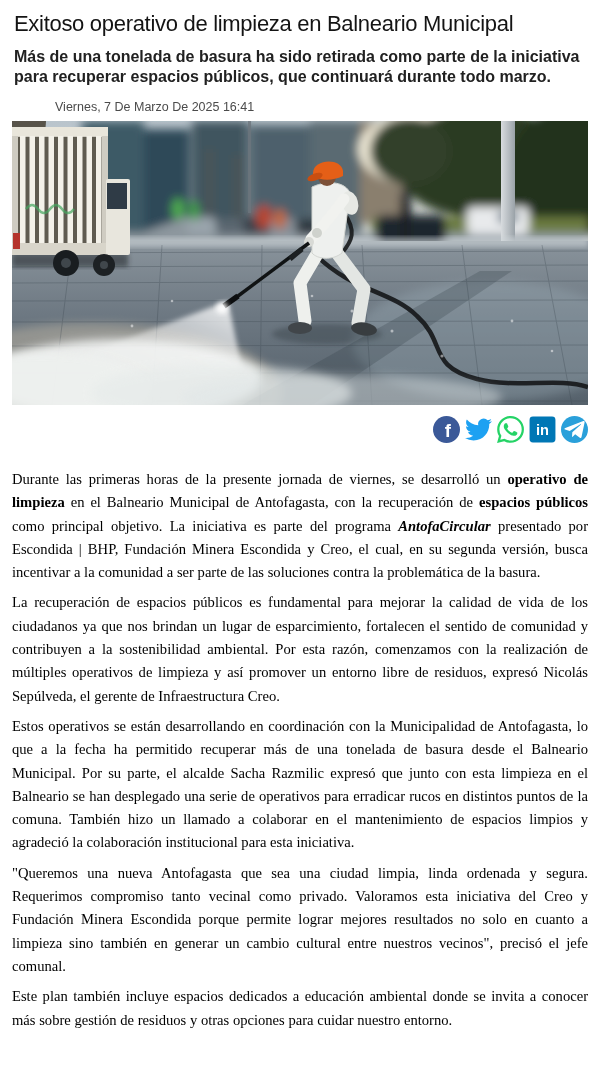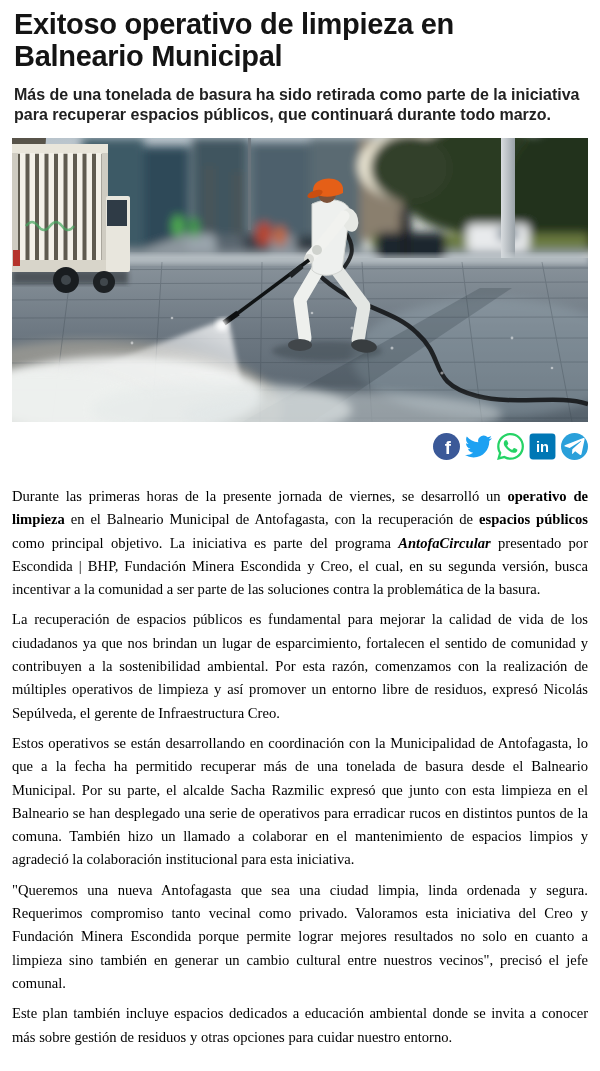--- a/index.html
+++ b/index.html
@@ -1,18 +1,18 @@
 <!DOCTYPE html>
 <html lang="es"><head>
 <meta charset="utf-8">
 <style>
   html,body{margin:0;padding:0;background:#fff;}
   body{width:600px;font-family:"Liberation Sans",sans-serif;}
   .page{padding:5px 12px 0;}
-  .title{font-size:29px;line-height:32px;font-weight:700;color:#141414;margin:3px 2px 13px;letter-spacing:-0.3px;}
+  .title{font-size:22px;line-height:32px;font-weight:400;color:#141414;margin:3px 2px 7px;letter-spacing:-0.3px;}
   .subtitle{font-size:16px;line-height:19.5px;color:#212121;margin:0 2px;font-weight:700;}
   .meta{margin:14px 0 0 43px;}
   .date{font-size:12.5px;line-height:15px;color:#4b4b4b;}
   .byline{font-size:12.5px;line-height:15px;color:#4b4b4b;margin-top:4px;}
   .byline .author{color:#161616;font-weight:700;}
   .photo{margin:6px 0 0;}
   .photo svg{display:block;}
   .share-row{display:flex;justify-content:flex-end;align-items:center;gap:5px;margin-top:11px;}
   .share-btn{width:27px;height:27px;padding:0;border:none;background:transparent;cursor:pointer;display:block;}
   .share-btn svg{display:block;width:27px;height:27px;}
@@ -24,20 +24,21 @@
 </head>
 <body>
 
 <div class="page">
 
   <h1 class="title">Exitoso operativo de limpieza en Balneario Municipal</h1>
 
   <p class="subtitle">Más de una tonelada de basura ha sido retirada como parte de la iniciativa para recuperar espacios públicos, que continuará durante todo marzo.</p>
 
   <div class="meta">
+    <div class="date">Viernes, 7 De Marzo De 2025 16:41</div>
   </div>
 
   <figure class="photo" style="margin:6px 0 0;">
     <svg width="576" height="284" viewBox="0 0 576 284" xmlns="http://www.w3.org/2000/svg">
       <defs>
         <filter id="b2" x="-20%" y="-20%" width="140%" height="140%">
             <feGaussianBlur stdDeviation="2.5"></feGaussianBlur>
           </filter>
         <filter id="b5" x="-30%" y="-30%" width="160%" height="160%">
             <feGaussianBlur stdDeviation="5"></feGaussianBlur>

